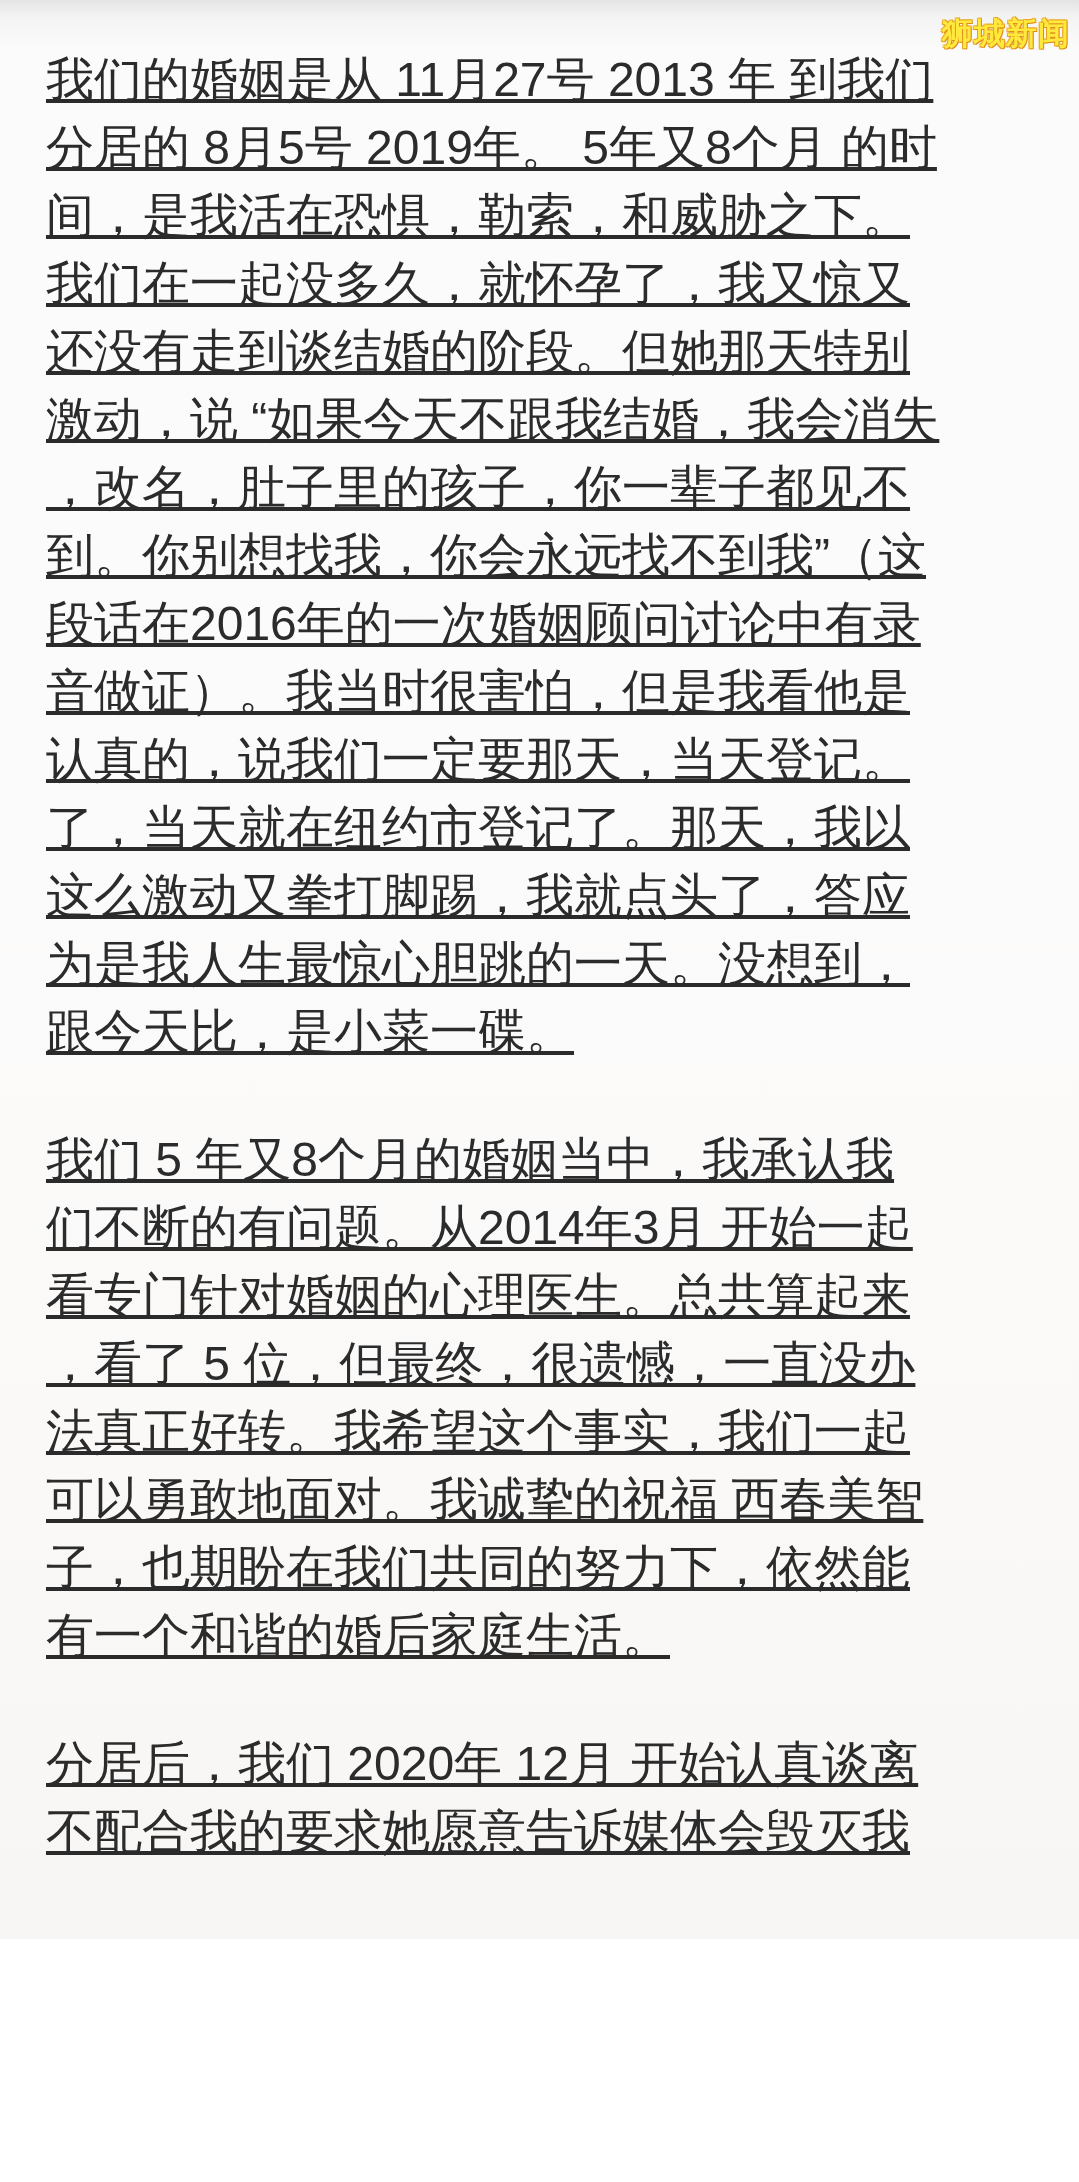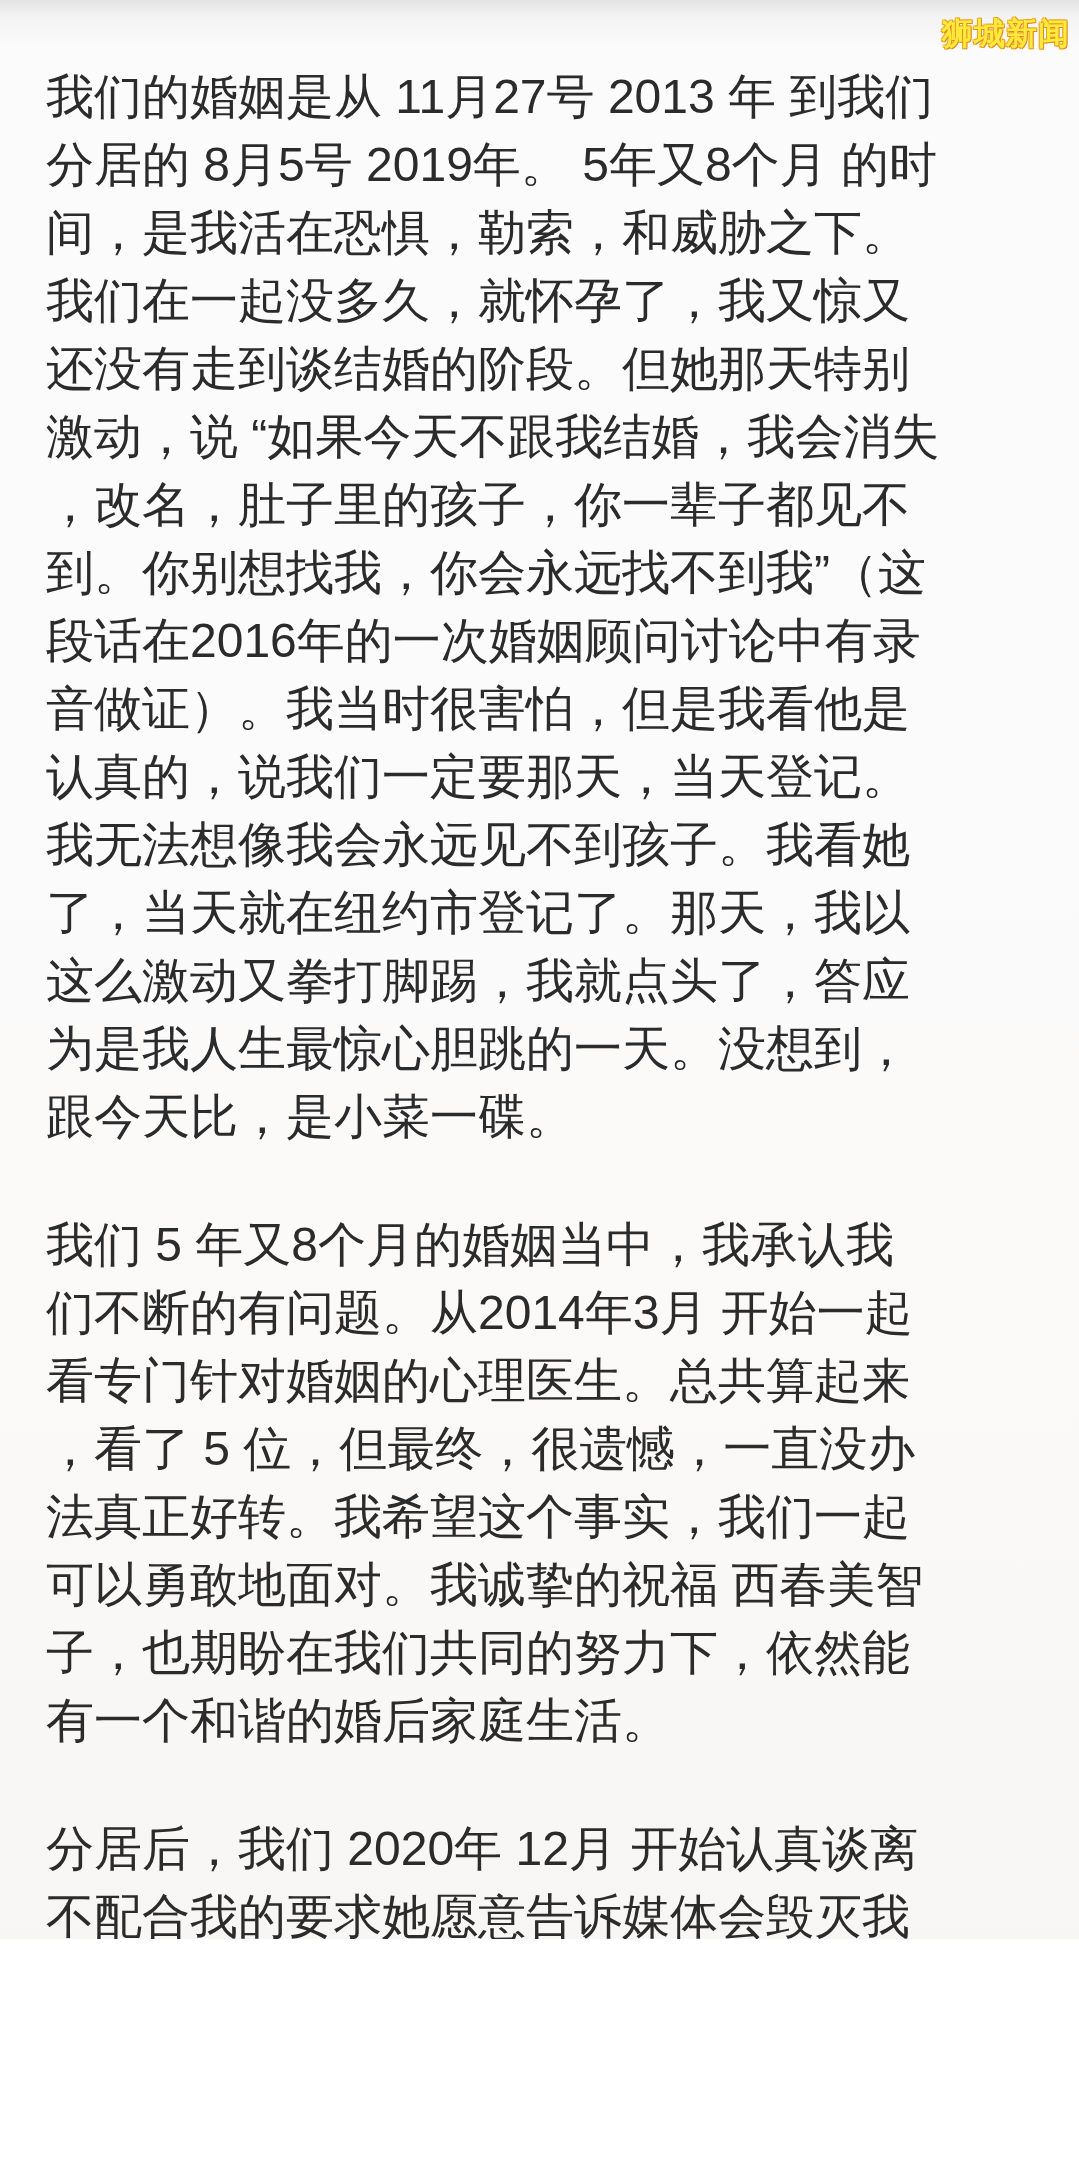--- a/index.html
+++ b/index.html
@@ -19,26 +19,27 @@
       #fcfbfb 40%,
       #faf9f8 75%,
       #f7f6f5 100%);
     font-family: "Liberation Sans", sans-serif;
   }
 
   
   .content {
     position: absolute;
     left: 46px;
-    top: 63px;
+    top: 46px;
     width: 1014px;
     color: #2b2b2b;
     font-size: 48px;
     line-height: 68px;
     letter-spacing: 0px;
+    text-decoration: underline;
   }
   .para { margin: 0 0 60px 0; }
   .line { white-space: nowrap; }
 
   
   .wm-top {
     position: absolute;
     top: 13px;
     right: 9px;
     font-size: 31px;
@@ -101,21 +102,20 @@
       <div class="line">分居的 8月5号 2019年。 5年又8个月 的时</div>
       <div class="line">间，是我活在恐惧，勒索，和威胁之下。</div>
       <div class="line">我们在一起没多久，就怀孕了，我又惊又</div>
       <div class="line">还没有走到谈结婚的阶段。但她那天特别</div>
       <div class="line">激动，说 “如果今天不跟我结婚，我会消失</div>
       <div class="line">，改名，肚子里的孩子，你一辈子都见不</div>
       <div class="line">到。你别想找我，你会永远找不到我”（这</div>
       <div class="line">段话在2016年的一次婚姻顾问讨论中有录</div>
       <div class="line">音做证）。我当时很害怕，但是我看他是</div>
       <div class="line">认真的，说我们一定要那天，当天登记。</div>
-      <div class="line">我无法想像我会永远见不到孩子。我看她</div>
       <div class="line">了，当天就在纽约市登记了。那天，我以</div>
       <div class="line">这么激动又拳打脚踢，我就点头了，答应</div>
       <div class="line">为是我人生最惊心胆跳的一天。没想到，</div>
       <div class="line">跟今天比，是小菜一碟。</div>
     </div>
 
     <div class="para">
       <div class="line">我们 5 年又8个月的婚姻当中，我承认我</div>
       <div class="line">们不断的有问题。从2014年3月 开始一起</div>
       <div class="line">看专门针对婚姻的心理医生。总共算起来</div>

